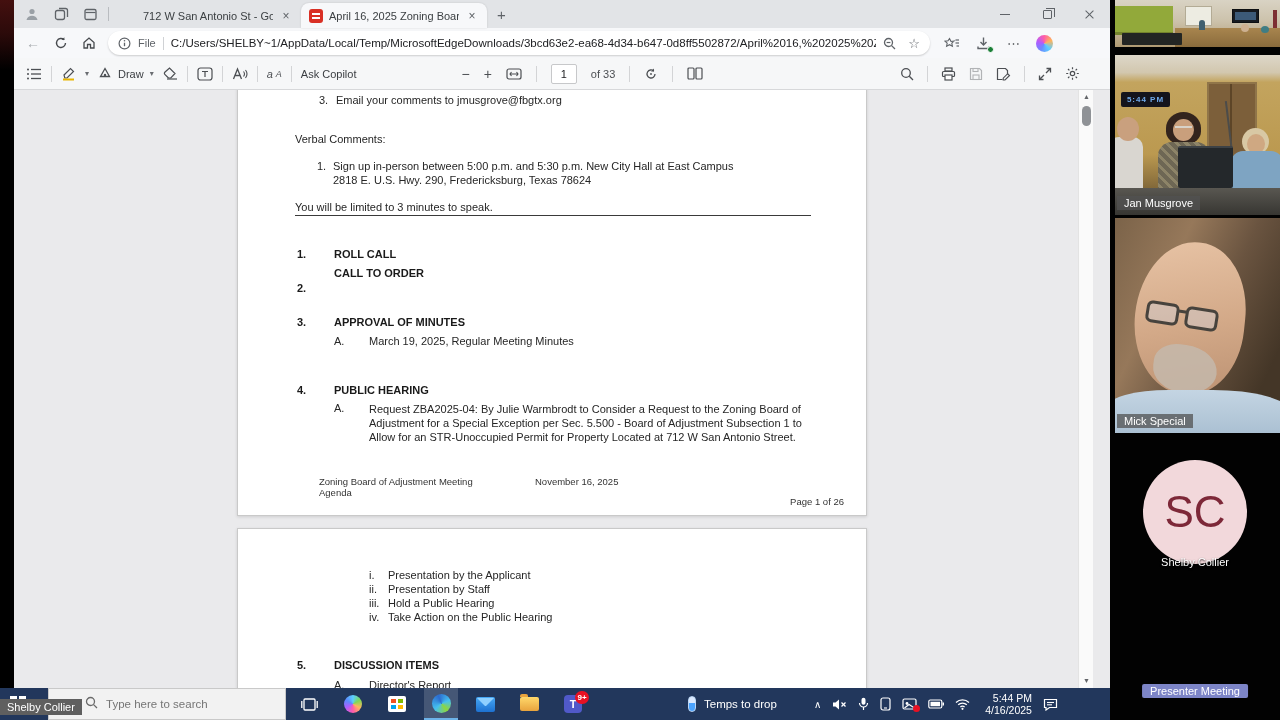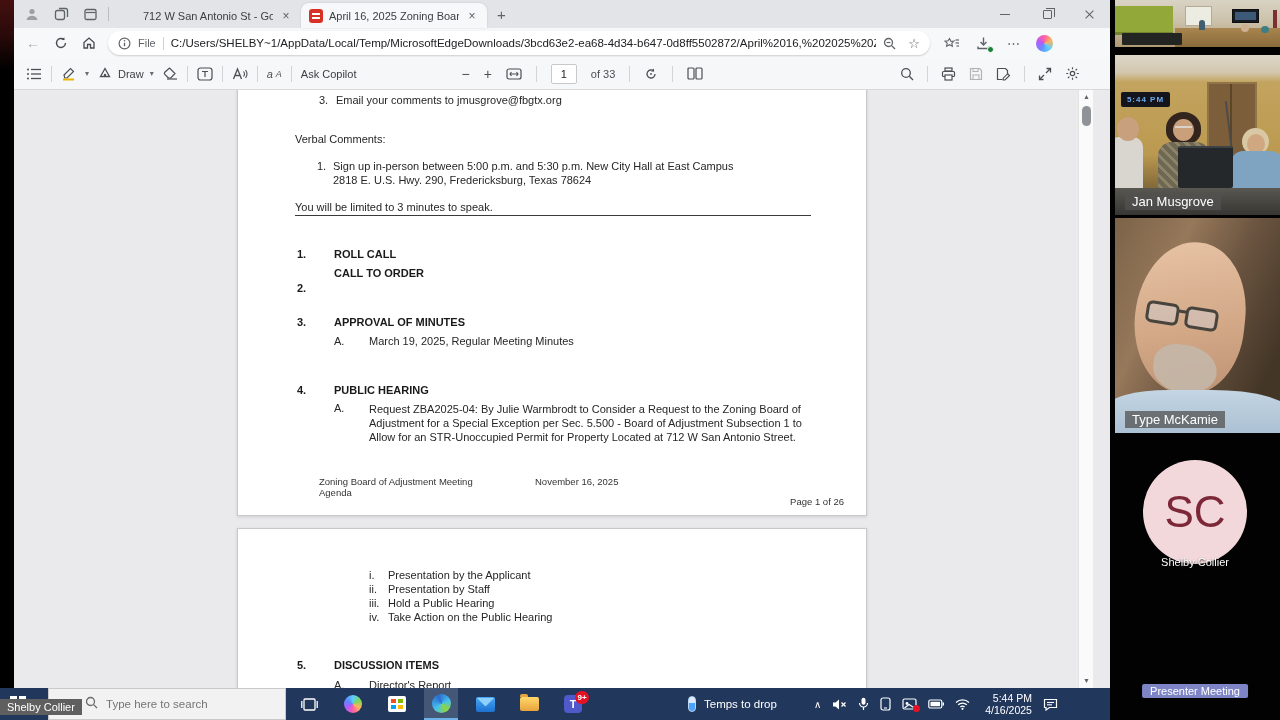--- a/index.html
+++ b/index.html
@@ -78,22 +78,22 @@
 
   
   .vscroll { position:absolute; top:0; right:17px; width:15px; height:100%; background:#fafafa; border-left:1px solid #e3e3e3; }
   .vs-arrow { position:absolute; left:0; width:15px; height:14px; font-size:7px; color:#636569; text-align:center; line-height:14px;}
   .vs-up { top:0; } .vs-down { bottom:0; }
   .vs-thumb { position:absolute; left:3px; top:16px; width:9px; height:20px; background:#8f9296; border-radius:5px; }
 
   
   .sidebar { position:absolute; left:1110px; top:0; width:170px; height:720px; background:#020202; }
   .tile { position:absolute; overflow:hidden; }
-  .vid-label { position:absolute; left:10px; bottom:5px; background:rgba(82,82,82,.75); color:#fff;
-    font-size:13px; padding:1px 7px; white-space:nowrap; }
+  .vid-label { position:absolute; left:2px; bottom:5px; background:rgba(82,82,82,.75); color:#fff;
+    font-size:11px; padding:1px 7px; white-space:nowrap; }
   
   .t1 { left:5px; top:0; width:165px; height:47px; background:linear-gradient(180deg,#d9d3c4 0%,#ccc2ab 45%,#b09a72 100%); }
   .t1-green { position:absolute; left:0; top:6px; width:58px; height:29px; background:#92a93a; border-bottom:3px solid #74832c;}
   .t1-table { position:absolute; left:7px; top:33px; width:60px; height:12px; background:#232523; border-radius:1px;}
   .t1-screen { position:absolute; left:70px; top:6px; width:27px; height:20px; background:#edece2; border:1px solid #b3ab95;}
   .t1-tv { position:absolute; left:117px; top:9px; width:27px; height:14px; background:#171b20; border:1px solid #0d0f12;}
   .t1-tv::after { content:""; position:absolute; inset:2px; background:#3c5a78;}
   .t1-dais { position:absolute; left:60px; top:28px; width:105px; height:19px; background:linear-gradient(180deg,#a8854e,#8a6b3c);}
   .t1-p1 { position:absolute; left:84px; top:20px; width:6px; height:10px; background:#41606f; border-radius:3px 3px 0 0;}
   .t1-p2 { position:absolute; left:126px; top:24px; width:8px; height:8px; background:#cdb091; border-radius:50%;}
@@ -513,21 +513,21 @@
     <span class="vid-label">Jan Musgrove</span>
   </div>
 
   <div class="tile t3">
     <span class="t3-head"></span>
     <span class="t3-glass t3-gl-l"></span>
     <span class="t3-glass t3-gl-r"></span>
     <span class="t3-bridge"></span>
     <span class="t3-beard"></span>
     <span class="t3-shirt"></span>
-    <span class="vid-label">Type McKamie</span>
+    <span class="vid-label">Mick Special</span>
   </div>
 
   <div class="avatar av-sc">
     <span>SC</span>
   </div>
   <div class="av-name nm-sc">Shelby Collier</div>
 
   <div class="pm-tag">Presenter Meeting</div>
 </div>
 

